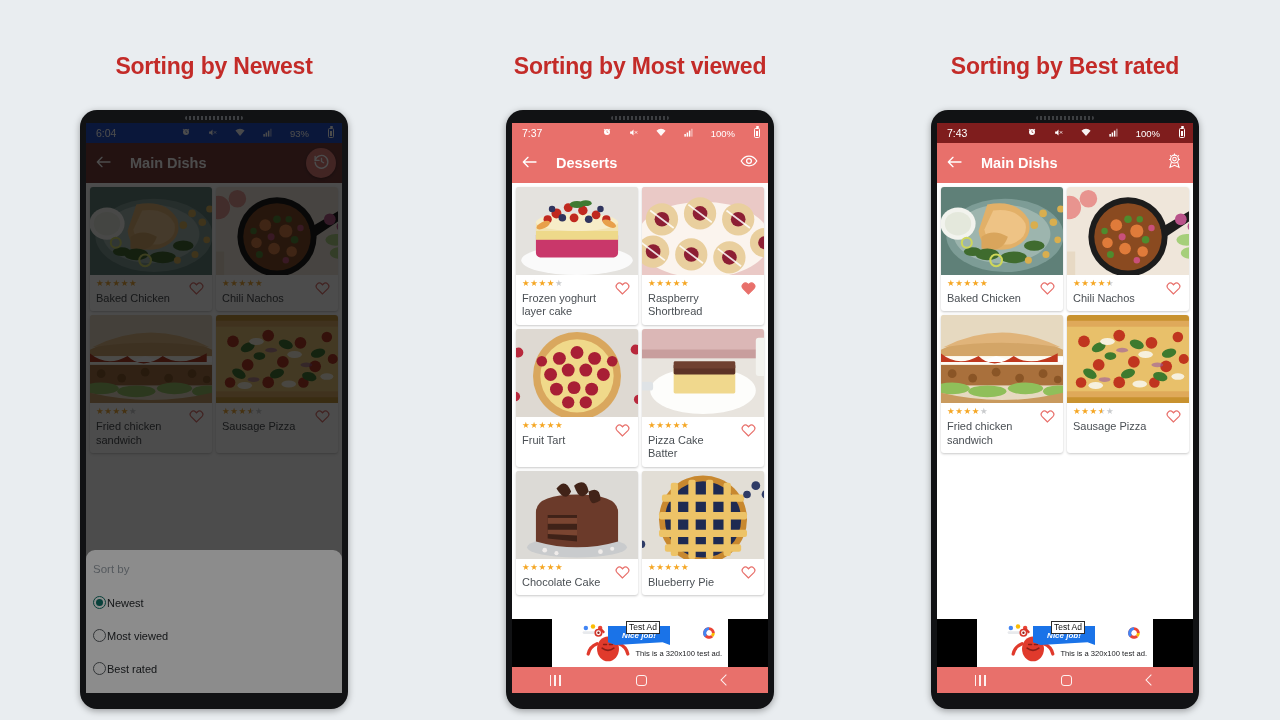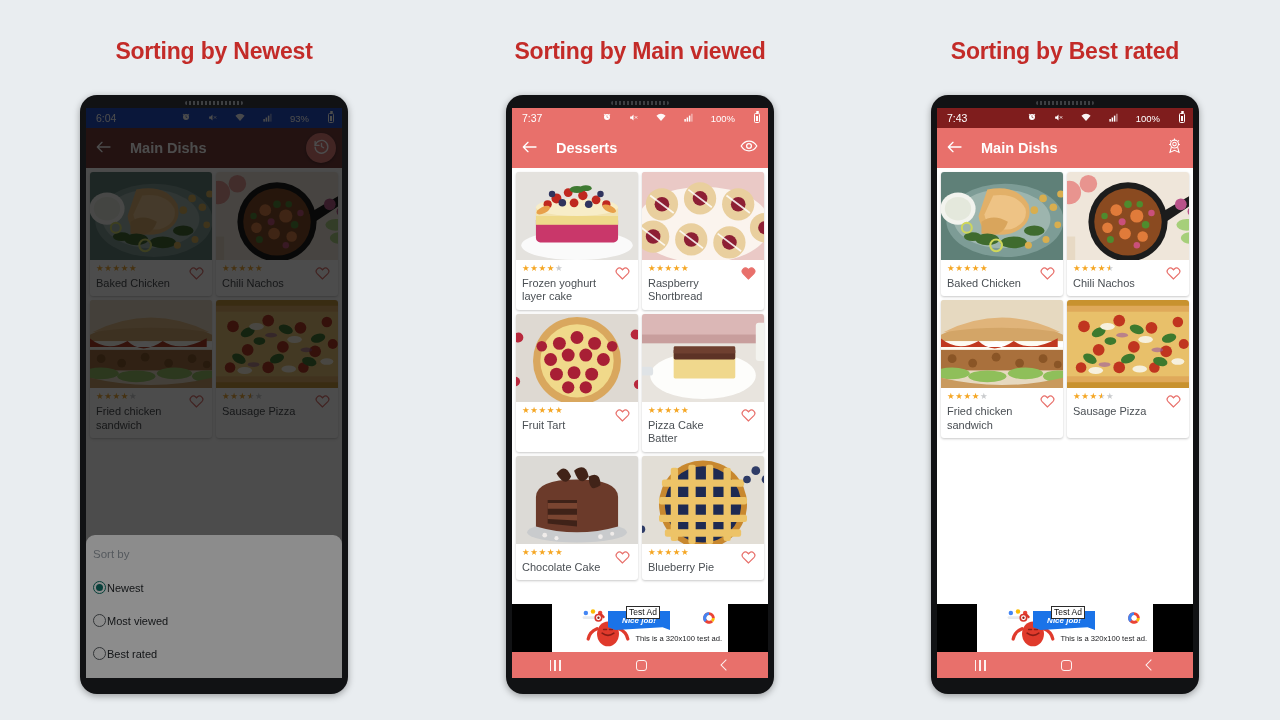--- a/index.html
+++ b/index.html
@@ -2,21 +2,21 @@
 <html><head>
 <meta charset="utf-8">
 <style>
   * { box-sizing: border-box; margin: 0; padding: 0; }
   html, body {
     width: 1280px; height: 720px;
     background: #e9edf0;
     font-family: "Liberation Sans", sans-serif;
     overflow: hidden;
   }
-  .stage { position: relative; width: 1280px; height: 536px; }
+  .stage { position: relative; width: 1280px; height: 536px; margin-top: 15px; }
 
   
   .panel { position: absolute; top: 0; height: 720px; }
   .panel-1 { left: 49px; width: 330px; }
   .panel-2 { left: 475px; width: 330px; }
   .panel-3 { left: 900px; width: 330px; }
 
   .caption {
     position: absolute; top: 38px; left: 0; width: 330px;
     text-align: center;
@@ -426,21 +426,21 @@
         </div>
         <div class="opt">
           <span class="radio "></span>
           <span class="optlabel">Best rated</span>
         </div>
     </div>
       </div>
     </div>
   </div>
   <div class="panel panel-2">
-    <div class="caption">Sorting by Main viewed</div>
+    <div class="caption">Sorting by Most viewed</div>
     <div class="phone">
       <div class="speaker"></div>
       <div class="screen" style="">
         <div class="statusbar" style="background:#e8706b">
           <span>7:37</span>
           <span class="right">
             <span class="sb-ico"><svg width="8" height="8" viewBox="0 0 24 24" fill="#fff">
                   <path d="M12 3a9 9 0 1 0 0 18 9 9 0 0 0 0-18zm.9 4v5.1l3.6 2.1-.8 1.4L11 13V7z"></path>
                   <path d="M2 5.5 5.5 2 7 3.4 3.4 7zM22 5.5 18.5 2 17 3.4 20.6 7z"></path>
                 </svg></span>

